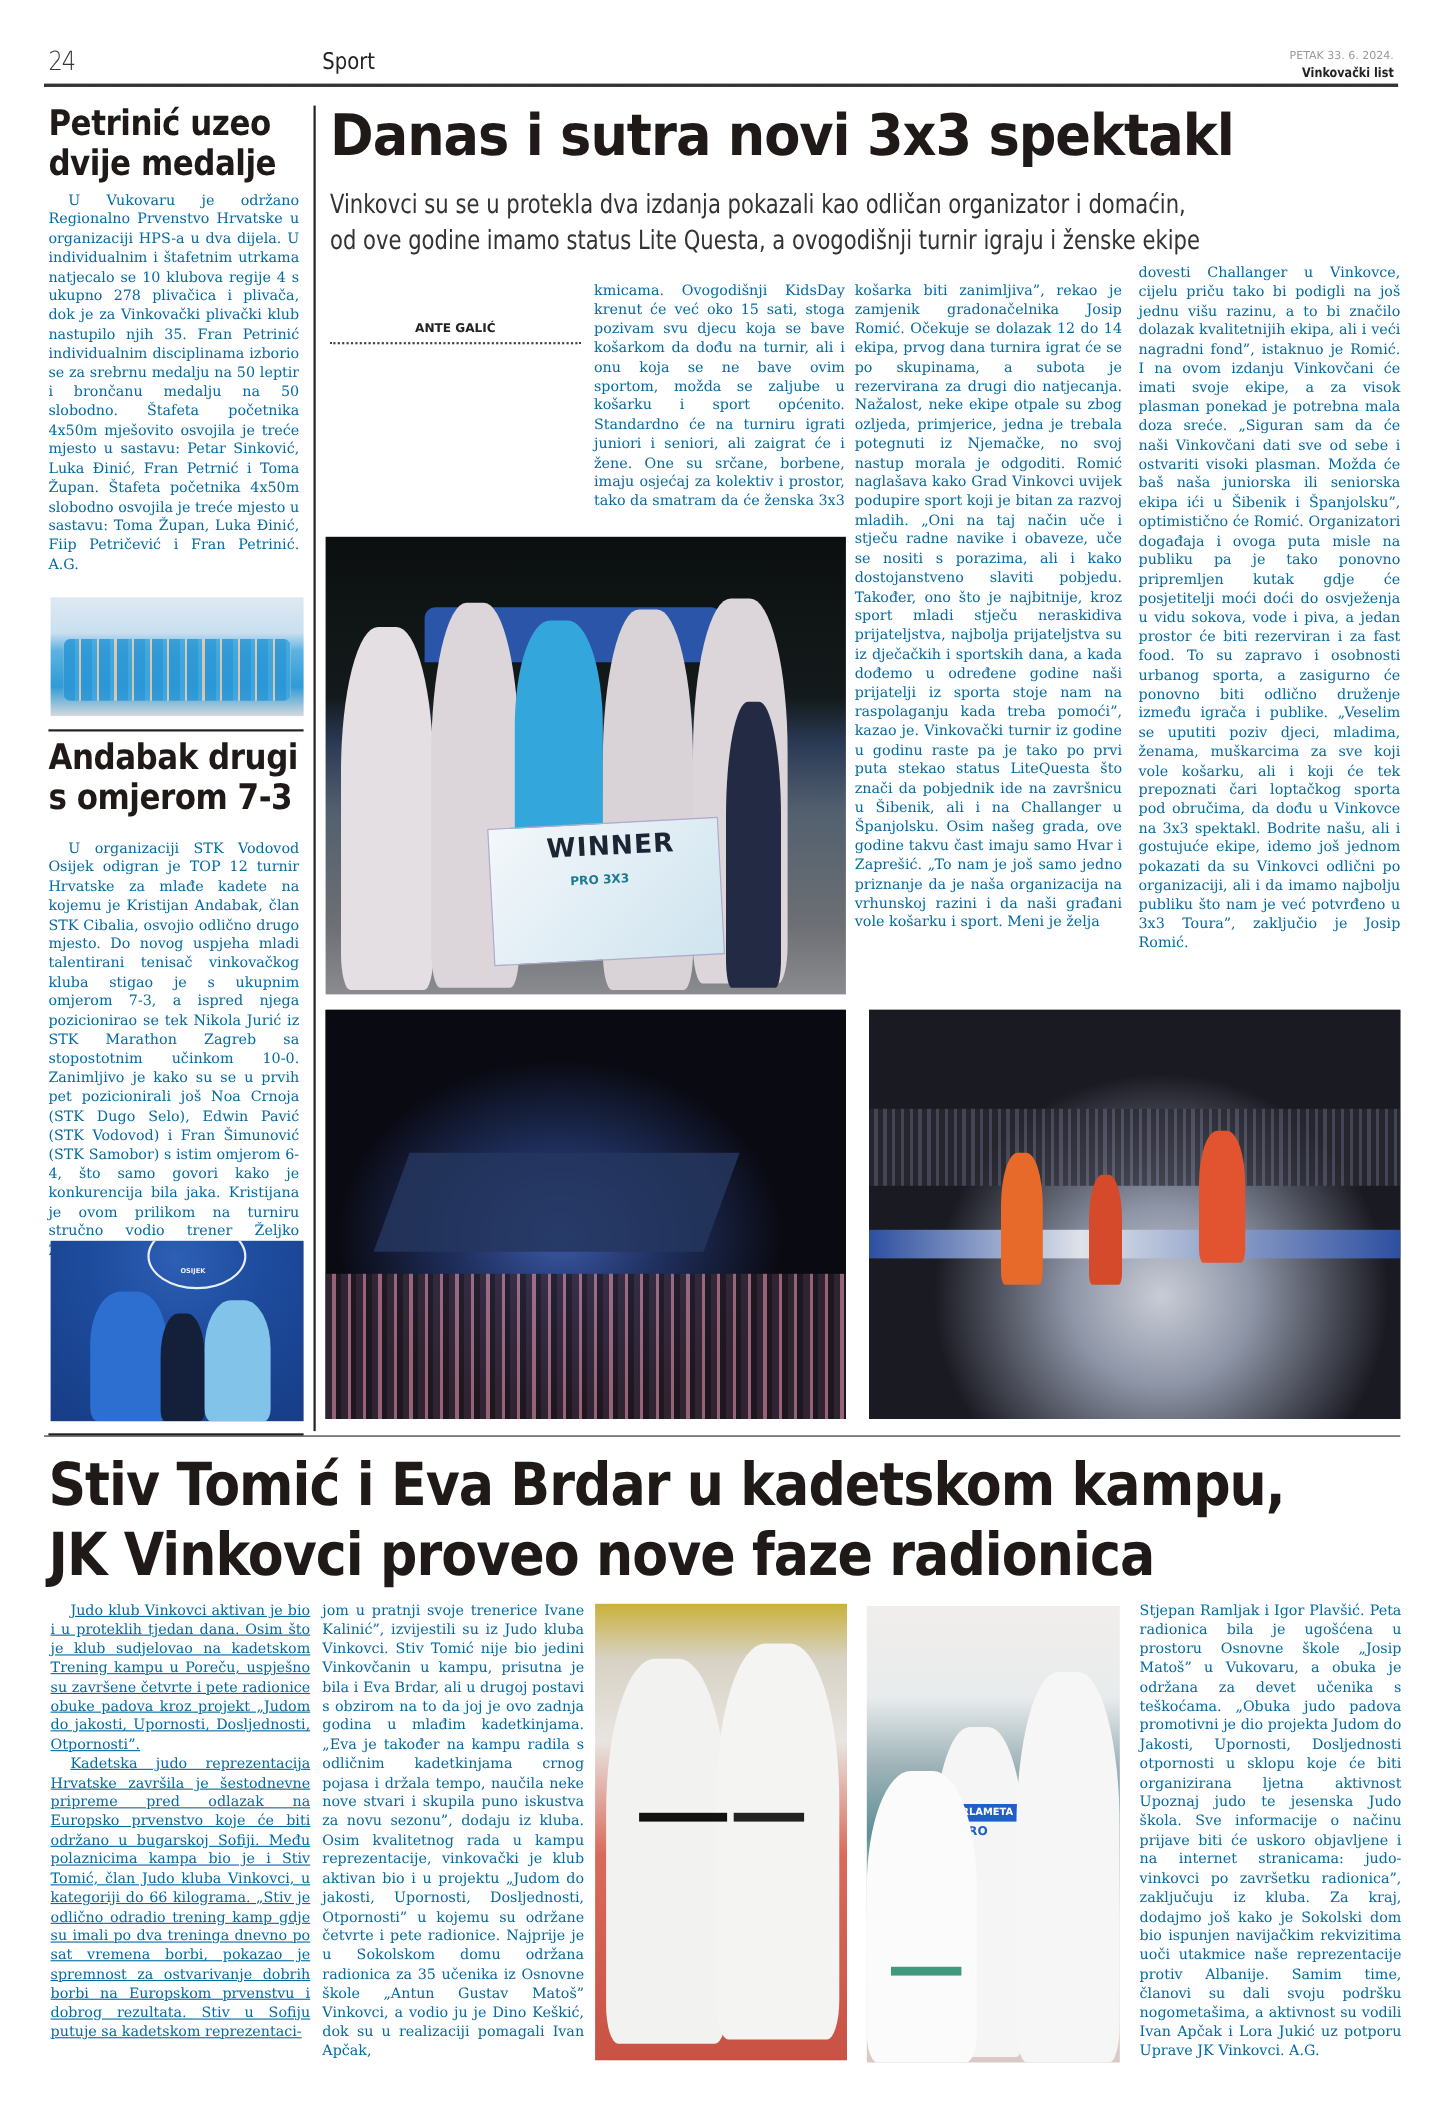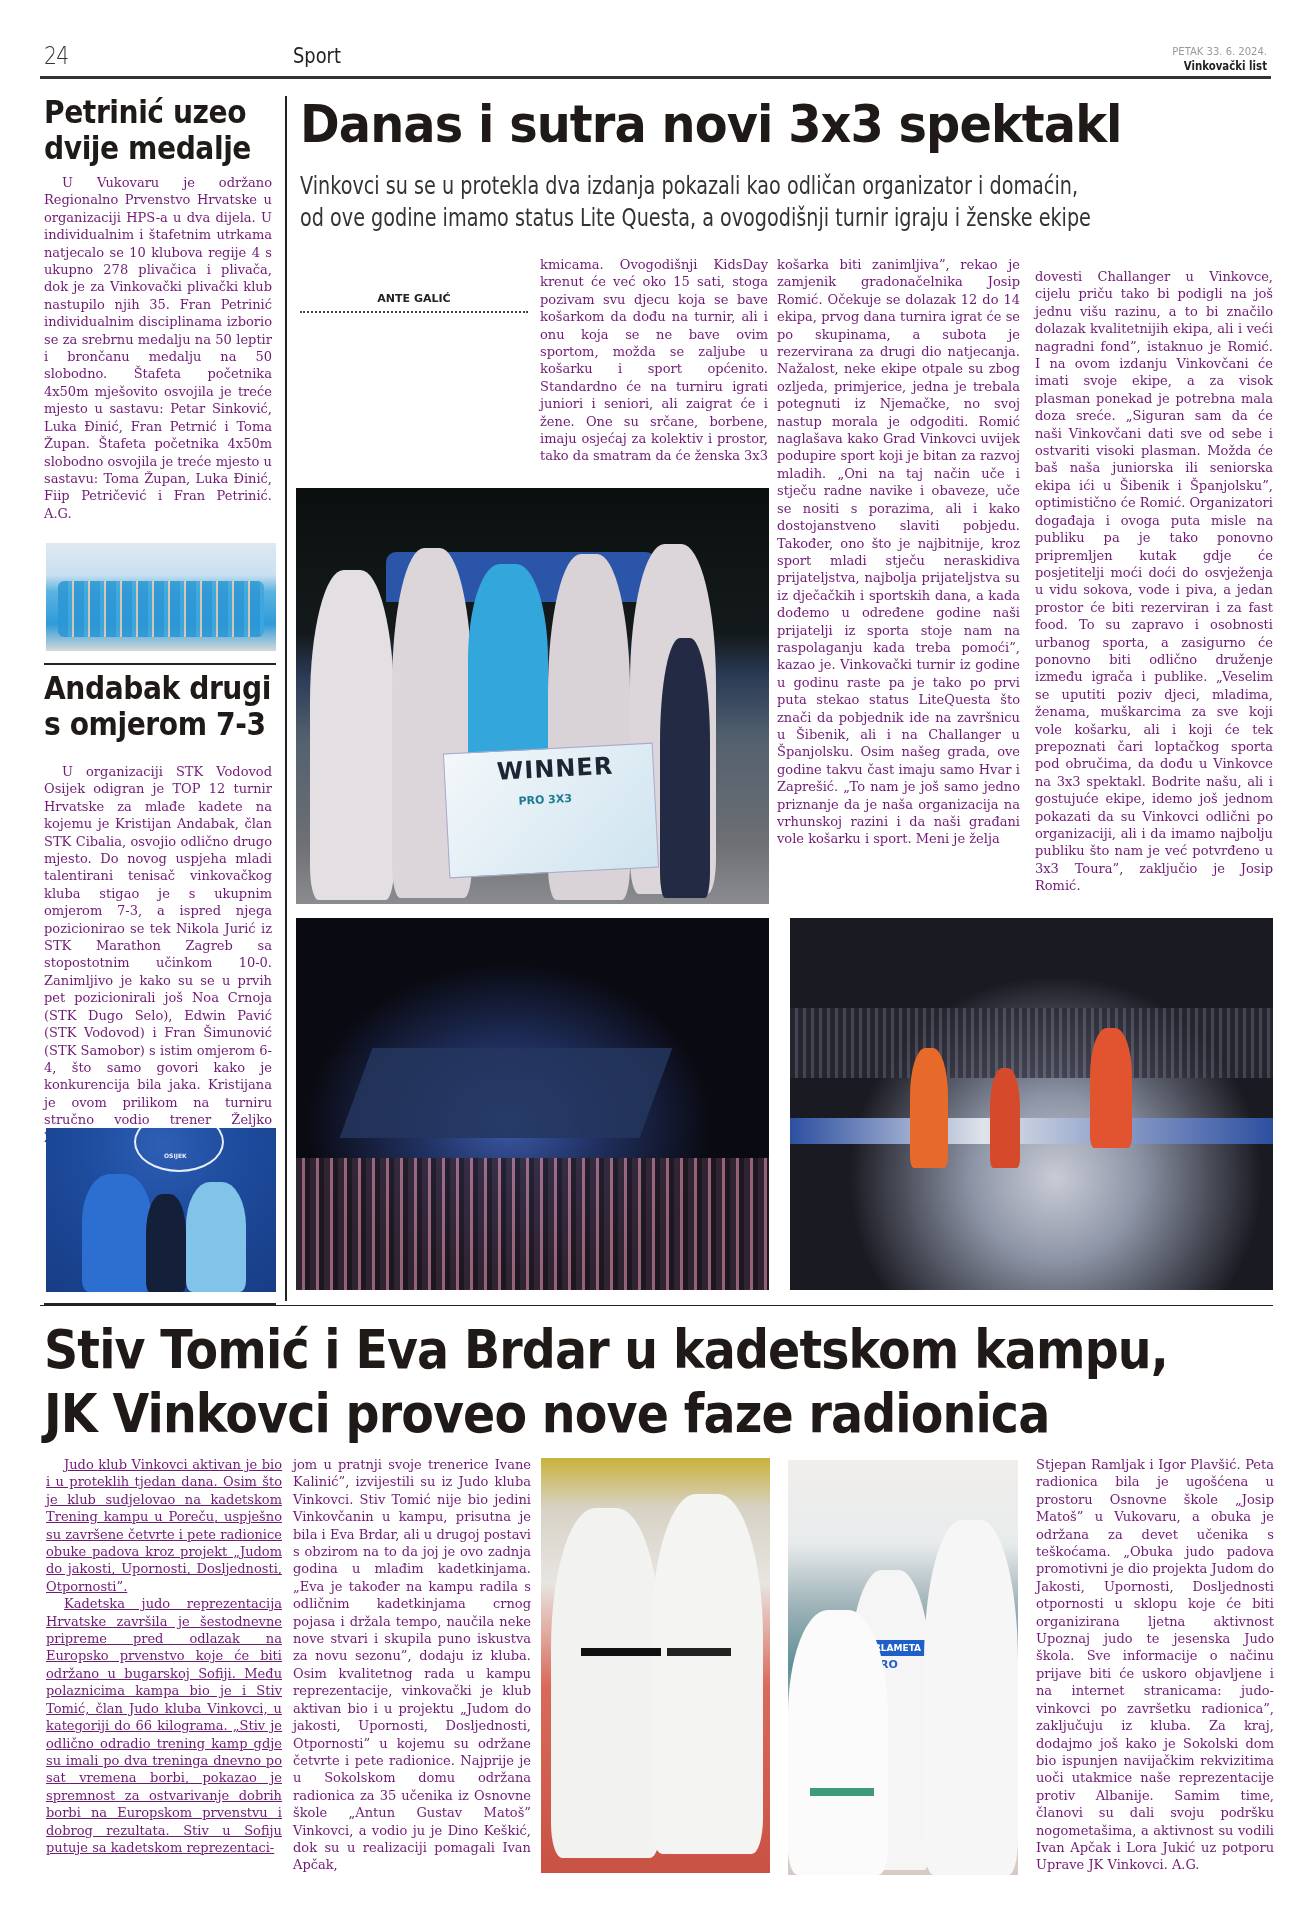--- a/index.html
+++ b/index.html
@@ -17,21 +17,21 @@
 
   
   .h-side { font-family: "DejaVu Sans", sans-serif; font-weight: bold; font-size: 32px; line-height: 36px; color: #1f1a17; letter-spacing: -0.5px; transform: scaleX(0.88); transform-origin: left; white-space: nowrap; }
   .h-main { font-family: "DejaVu Sans", sans-serif; font-weight: bold; font-size: 52px; line-height: 60px; color: #1f1a17; letter-spacing: -1px; transform: scaleX(0.92); transform-origin: left; white-space: nowrap; }
   .h-big { font-family: "DejaVu Sans", sans-serif; font-weight: bold; font-size: 54px; line-height: 64px; color: #1f1a17; letter-spacing: -1px; transform: scaleX(0.88); transform-origin: left; white-space: nowrap; }
   .lead { font-family: "DejaVu Sans", sans-serif; font-size: 24px; line-height: 32px; color: #333; transform: scaleX(0.8); transform-origin: left; white-space: nowrap; }
 
   .byline { font-family: "DejaVu Sans", sans-serif; font-size: 11px; font-weight: bold; text-align: center; color: #222; }
   .dotline { border-bottom: 2px dotted #444; }
 
-  .col { font-size: 13px; line-height: 17.4px; text-align: justify; hyphens: manual; color: #701a75; }
+  .col { font-size: 13px; line-height: 17.4px; text-align: justify; hyphens: manual; color: #0369a1; }
   .col p { text-indent: 18px; }
   .col p.noind { text-indent: 0; }
 
   .vrule { width: 2px; background: #222; }
   .hrule { height: 2px; background: #222; }
 
   .photo { overflow: hidden; }
   .ph-swim { background: linear-gradient(180deg,#dfe9f1 0%,#c9dff0 30%,#5cb3e0 45%,#2e9bd8 75%,#d5d9dc 100%); }
   .ph-tt { background: radial-gradient(circle at 50% 10%, #2d5fb5 0%, #1e4c9e 40%, #173d85 100%); }
   .ph-winner { background: linear-gradient(180deg,#0b0f10 0%,#141a1b 35%,#2a3a55 45%,#52606e 60%,#6d6f74 85%,#8a8c90 100%); }
@@ -96,21 +96,21 @@
   <div class="dotline" style="margin-top:6px;"></div>
 </div>
 <div class="abs col" style="left:300px; top:289px; width:228px;">
 </div>
 <div class="abs col" style="left:540px; top:256px; width:228px;">
   <p class="noind">kmicama. Ovogodišnji KidsDay krenut će već oko 15 sati, stoga pozivam svu djecu koja se bave košarkom da dođu na turnir, ali i onu koja se ne bave ovim sportom, možda se zaljube u košarku i sport općenito. Standardno će na turniru igrati juniori i seniori, ali zaigrat će i žene. One su srčane, borbene, imaju osjećaj za kolektiv i prostor, tako da smatram da će ženska 3x3</p>
 </div>
 <div class="abs col" style="left:777px; top:256px; width:243px;">
   <p class="noind">košarka biti zanimljiva”, rekao je zamjenik gradonačelnika Josip Romić. Očekuje se dolazak 12 do 14 ekipa, prvog dana turnira igrat će se po skupinama, a subota je rezervirana za drugi dio natjecanja. Nažalost, neke ekipe otpale su zbog ozljeda, primjerice, jedna je trebala potegnuti iz Njemačke, no svoj nastup morala je odgoditi. Romić naglašava kako Grad Vinkovci uvijek podupire sport koji je bitan za razvoj mladih. „Oni na taj način uče i stječu radne navike i obaveze, uče se nositi s porazima, ali i kako dostojanstveno slaviti pobjedu. Također, ono što je najbitnije, kroz sport mladi stječu neraskidiva prijateljstva, najbolja prijateljstva su iz dječačkih i sportskih dana, a kada dođemo u određene godine naši prijatelji iz sporta stoje nam na raspolaganju kada treba pomoći”, kazao je. Vinkovački turnir iz godine u godinu raste pa je tako po prvi puta stekao status LiteQuesta što znači da pobjednik ide na završnicu u Šibenik, ali i na Challanger u Španjolsku. Osim našeg grada, ove godine takvu čast imaju samo Hvar i Zaprešić. „To nam je još samo jedno priznanje da je naša organizacija na vrhunskoj razini i da naši građani vole košarku i sport. Meni je želja</p>
 </div>
-<div class="abs col" style="left:1035px; top:268px; width:238px;">
+<div class="abs col" style="left:1035px; top:240px; width:238px;">
   <p class="noind">dovesti Challanger u Vinkovce, cijelu priču tako bi podigli na još jednu višu razinu, a to bi značilo dolazak kvalitetnijih ekipa, ali i veći nagradni fond”, istaknuo je Romić. I na ovom izdanju Vinkovčani će imati svoje ekipe, a za visok plasman ponekad je potrebna mala doza sreće. „Siguran sam da će naši Vinkovčani dati sve od sebe i ostvariti visoki plasman. Možda će baš naša juniorska ili seniorska ekipa ići u Šibenik i Španjolsku”, optimistično će Romić. Organizatori događaja i ovoga puta misle na publiku pa je tako ponovno pripremljen kutak gdje će posjetitelji moći doći do osvježenja u vidu sokova, vode i piva, a jedan prostor će biti rezerviran i za fast food. To su zapravo i osobnosti urbanog sporta, a zasigurno će ponovno biti odlično druženje između igrača i publike. „Veselim se uputiti poziv djeci, mladima, ženama, muškarcima za sve koji vole košarku, ali i koji će tek prepoznati čari loptačkog sporta pod obručima, da dođu u Vinkovce na 3x3 spektakl. Bodrite našu, ali i gostujuće ekipe, idemo još jednom pokazati da su Vinkovci odlični po organizaciji, ali i da imamo najbolju publiku što nam je već potvrđeno u 3x3 Toura”, zaključio je Josip Romić.</p>
 </div>
 
 <div class="abs photo ph-winner" style="left:296px; top:488px; width:473px; height:416px;">
   <div class="abs" style="left:90px; top:64px; width:270px; height:50px; background:#2a55a8; border-radius:10px 10px 0 0;"></div>
   <div class="fig" style="left:14px; top:82px; width:84px; height:330px; background:#e4dfe3;"></div>
   <div class="fig" style="left:96px; top:60px; width:80px; height:350px; background:#dcd6db;"></div>
   <div class="fig" style="left:172px; top:76px; width:80px; height:240px; background:#33a6dc;"></div>
   <div class="fig" style="left:252px; top:66px; width:82px; height:346px; background:#d9d3d8;"></div>
   <div class="fig" style="left:334px; top:56px; width:86px; height:350px; background:#dcd6db;"></div>

